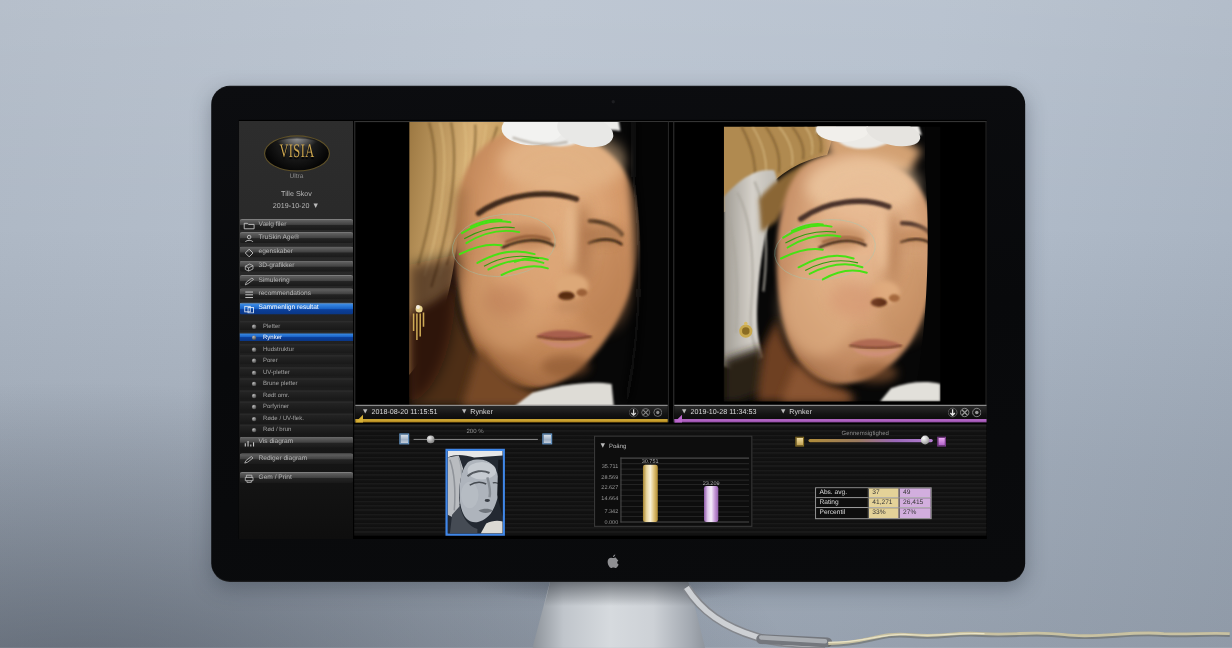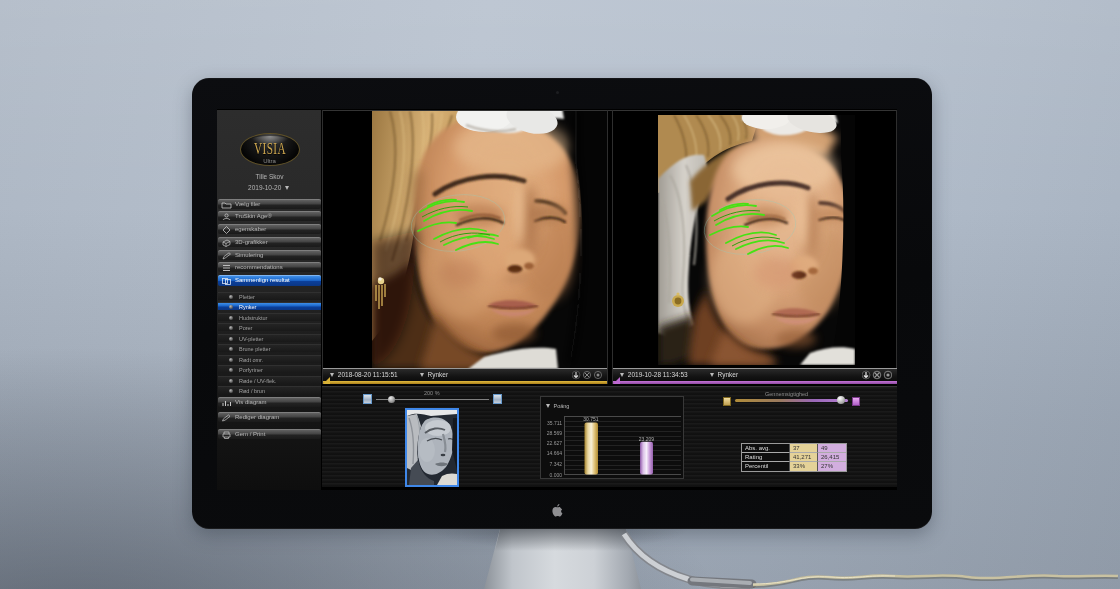--- a/index.html
+++ b/index.html
@@ -12,21 +12,21 @@
   .bg2{position:absolute;left:0;top:0;width:1120px;height:589px;
     background:radial-gradient(ellipse 950px 430px at 6% 110%, rgba(38,45,56,0.50), rgba(38,45,56,0) 70%);}
   .monitor{position:absolute;left:192px;top:78px;width:740px;height:451px;
     border-radius:17px;background:linear-gradient(175deg,#0c0d10 0%,#08090b 50%,#0a0b0d 100%);
     box-shadow:0 6px 18px rgba(40,48,60,0.35), inset 0 -1px 0 rgba(255,255,255,0.07), inset 0 1px 0 rgba(255,255,255,0.04);}
   .screen{position:absolute;left:217px;top:109px;width:680px;height:381px;
     background:#000;overflow:hidden;filter:blur(0.4px);}
   
   .sidebar{position:absolute;left:0;top:1px;width:105px;height:380px;
     background:linear-gradient(to bottom,#2d2d2d 0%,#282828 35%,#1d1d1d 62%,#0e0e0e 100%);border-right:1px solid #000;box-sizing:border-box;}
-  .logo{position:absolute;left:23px;top:23px;width:60px;height:33px;border-radius:50%;
+  .logo{position:absolute;left:23px;top:13px;width:60px;height:33px;border-radius:50%;
     background:radial-gradient(ellipse at 50% 10%, #4a4a4a 0%, #1a1a1a 40%, #050505 75%);
     border:1px solid #5e5028;box-sizing:border-box;}
   .logo .shine{position:absolute;left:9px;top:2px;width:40px;height:9px;border-radius:50%;
     background:radial-gradient(ellipse at 50% 0%, rgba(255,255,255,0.38), rgba(255,255,255,0) 70%);}
   .logo .txt{position:absolute;left:0;top:7px;width:100%;text-align:center;
     font-family:"Liberation Serif",serif;font-size:14px;line-height:15px;
     color:#cfa850;letter-spacing:0.5px;transform:scale(0.8,1.25);font-weight:400;
     text-shadow:0 1px 1px #000;}
   .ultra{position:absolute;left:0;top:48px;width:105px;text-align:center;font-size:6px;color:#8d8d8d;}
   .pname{position:absolute;left:0;top:63px;width:105px;text-align:center;font-size:6.5px;color:#b5b5b5;}

